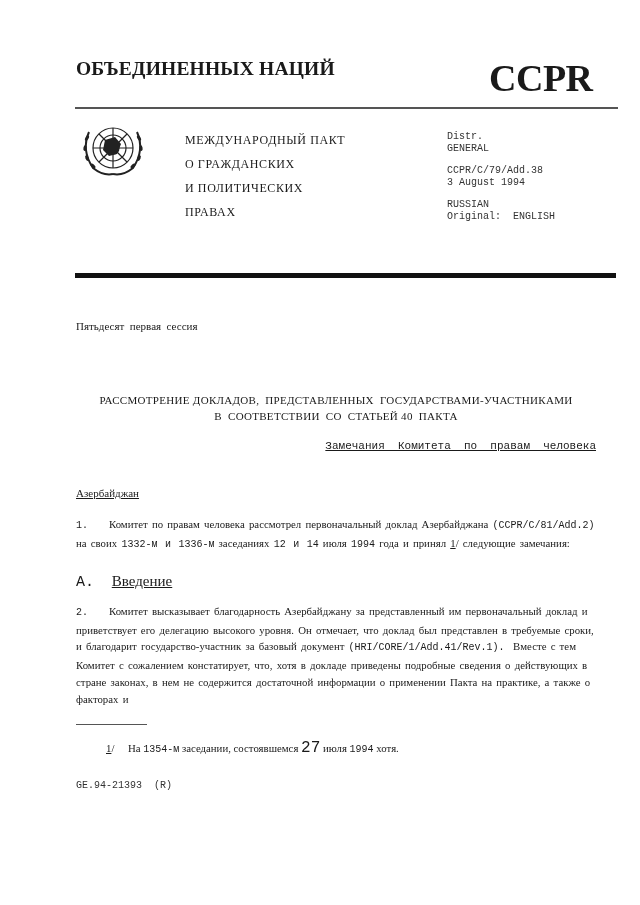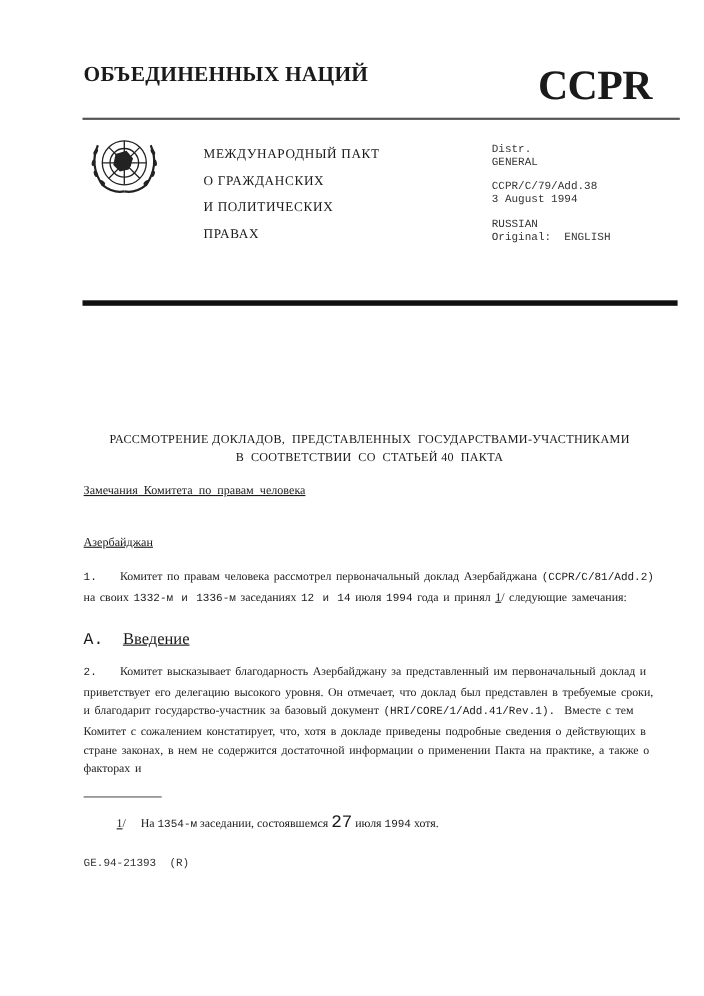--- a/index.html
+++ b/index.html
@@ -10,21 +10,21 @@
     .org { left: 76px; top: 60px; font-size: 19.5px; font-weight: bold; line-height: 17px; letter-spacing: 0.2px; }
     .ccpr { left: 489px; top: 56px; font-size: 38px; font-weight: bold; letter-spacing: -0.5px; }
     .rule-thin { left: 75px; top: 107px; width: 543px; height: 2px; background: #555; }
     .emblem { left: 79px; top: 120px; width: 68px; height: 60px; }
     .covenant { left: 144px; top: 128px; font-size: 12px; line-height: 24px; letter-spacing: 0.6px; margin-left: 41px; }
     .meta { left: 447px; top: 131px; font-size: 10px; line-height: 11.5px; color: #333; }
     .meta .gap { height: 11px; }
     .rule-thick { left: 75px; top: 273px; width: 541px; height: 5px; background: #111; }
     .committee { left: 76px; top: 318px; font-size: 11px; line-height: 16px; }
     .heading { left: 76px; width: 520px; top: 392px; font-size: 11px; line-height: 16px; text-align: center; letter-spacing: 0.3px; }
-    .subtitle { left: 76px; width: 520px; top: 440px; font-size: 11px; text-align: left; text-decoration: underline; }
+    .subtitle { left: 76px; width: 520px; top: 440px; font-size: 11px; text-align: right; text-decoration: underline; font-family: Liberation Mono, monospace; }
     .country { left: 76px; top: 487px; font-size: 11px; text-decoration: underline; }
     .para { left: 76px; width: 520px; font-size: 10.8px; line-height: 16.7px; word-spacing: 1.5px; }
     .para .m { font-family: "Liberation Mono", "DejaVu Sans Mono", monospace; font-size: 10px; }
     .p1 { top: 516px; }
     .secA { left: 76px; top: 573px; font-size: 15px; }
     .secA .u { text-decoration: underline; margin-left: 14px; }
     .p2 { top: 603px; }
     .fn-rule { left: 76px; top: 724px; width: 71px; height: 1px; background: #555; }
     .footnote { left: 106px; top: 739px; font-size: 10.8px; }
     .footnote .u { text-decoration: underline; }
@@ -84,20 +84,21 @@
   <div>CCPR/C/79/Add.38</div>
   <div>3 August 1994</div>
   <div class="gap"></div>
   <div>RUSSIAN</div>
   <div style="white-space:pre">Original:  ENGLISH</div>
 </div>
 
 <div class="abs rule-thick"></div>
 
 <div class="abs serif committee">
+  <div style="white-space:pre">Пятьдесят  первая  сессия</div>
 </div>
 
 <div class="abs serif heading">
   <div style="white-space:pre">РАССМОТРЕНИЕ ДОКЛАДОВ,  ПРЕДСТАВЛЕННЫХ  ГОСУДАРСТВАМИ-УЧАСТНИКАМИ</div>
   <div style="white-space:pre">В  СООТВЕТСТВИИ  СО  СТАТЬЕЙ 40  ПАКТА</div>
 </div>
 
 <div class="abs serif subtitle" style="white-space:pre">Замечания  Комитета  по  правам  человека</div>
 
 <div class="abs serif country">Азербайджан</div>

